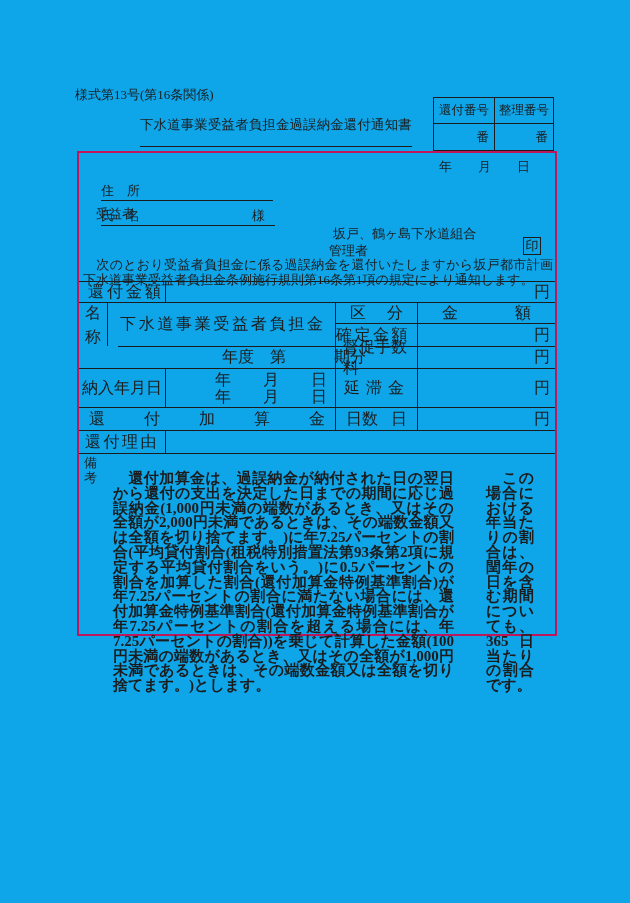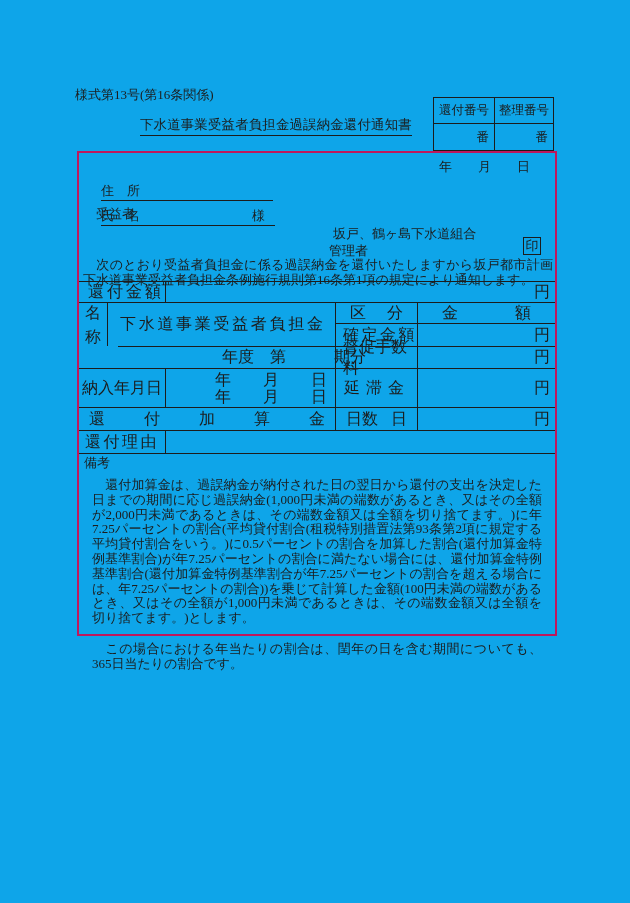--- a/index.html
+++ b/index.html
@@ -9,21 +9,21 @@
     background:#0ea5e9;
     font-family:"Liberation Serif","DejaVu Serif",serif;
     color:#1c1c1c;
     overflow:hidden;
   }
   .abs{position:absolute;box-sizing:border-box;}
   
   .form-number{left:75px;top:86px;font-size:13px;}
   
   .doc-title{left:140px;top:116px;font-size:13.4px;letter-spacing:.2px;
-    border-bottom:1px solid #1c1c1c;padding-bottom:1px;}
+    border-bottom:1px solid #1c1c1c;padding-bottom:12px;}
   
   .ref-table{left:433px;top:97px;width:121px;height:54px;
     border:1.5px solid #1c1c1c;display:grid;
     grid-template-columns:60px 1fr;grid-template-rows:25px 1fr;}
   .ref-cell{box-sizing:border-box;display:flex;align-items:center;
     font-size:12.5px;border-left:1px solid #1c1c1c;}
   .ref-cell.first{border-left:none;}
   .ref-cell.hdr{justify-content:center;}
   .ref-cell.val{justify-content:flex-end;padding-right:5px;border-top:1px solid #1c1c1c;}
   
@@ -48,23 +48,23 @@
   .spread{justify-content:space-between;}
   .vstack{flex-direction:column;justify-content:center;line-height:1.45;}
   .right{justify-content:flex-end;margin-left:39px;}
   .center{justify-content:center;}
   .ls2{letter-spacing:2.5px;}
   .ls3{letter-spacing:3px;}
   .ls6{letter-spacing:6px;}
   .dates{flex-direction:column;align-items:flex-end;justify-content:center;
     line-height:17px;padding-right:8px;}
   
-  .remarks{flex-direction:column;align-items:stretch;justify-content:flex-start;
+  .remarks{align-items:stretch;justify-content:flex-start;
     padding:1px 5px 0 5px;}
-  .remarks p{margin:8px;font-size:13px;line-height:14.8px;text-align:justify;}
+  .remarks p{margin:16px;font-size:15px;line-height:14.8px;text-align:justify;font-weight:bold;}
   .remarks .rem-label{font-size:13px;line-height:15px;}
 </style>
 </head>
 <body>
 
 <div class="page">
 
   <div class="abs form-number">様式第13号(第16条関係)</div>
 
   <div class="abs doc-title">下水道事業受益者負担金過誤納金還付通知書</div>
@@ -124,21 +124,21 @@
 
     <div class="cell bt bl spread" style="left:256px;top:149px;width:82px;height:21px;padding:0 14px;">
         <span>区</span>
         <span>分</span>
       </div>
     <div class="cell bt bl spread" style="left:338px;top:149px;width:138px;height:21px;padding:0 24px;">
         <span>金</span>
         <span>額</span>
       </div>
 
-    <div class="cell bt bl ls2" style="left:256px;top:170px;width:82px;height:23px;padding-left:7px;">確定金額</div>
+    <div class="cell bt bl ls2" style="left:256px;top:170px;width:82px;height:23px;">確定金額</div>
     <div class="cell bt bl yen" style="left:338px;top:170px;width:138px;height:23px;">
       <span>円</span>
     </div>
 
     <div class="cell bt right" style="left:0;top:193px;width:256px;height:22px;padding-right:8px;">年度　第　　　期分</div>
     <div class="cell bt bl" style="left:256px;top:193px;width:82px;height:22px;padding-left:7px;">督促手数料</div>
     <div class="cell bt bl yen" style="left:338px;top:193px;width:138px;height:22px;">
       <span>円</span>
     </div>
 

